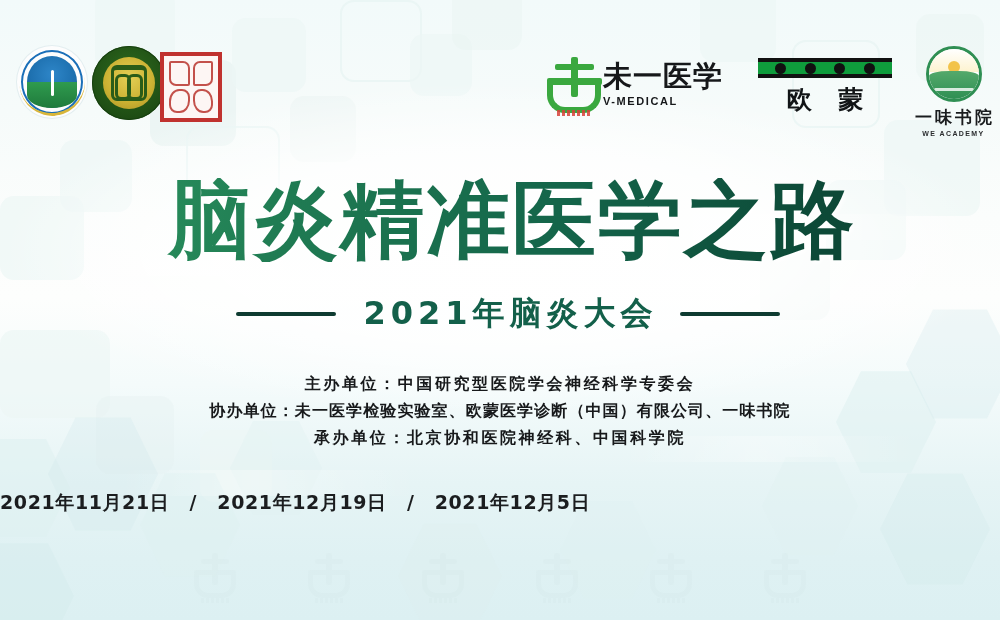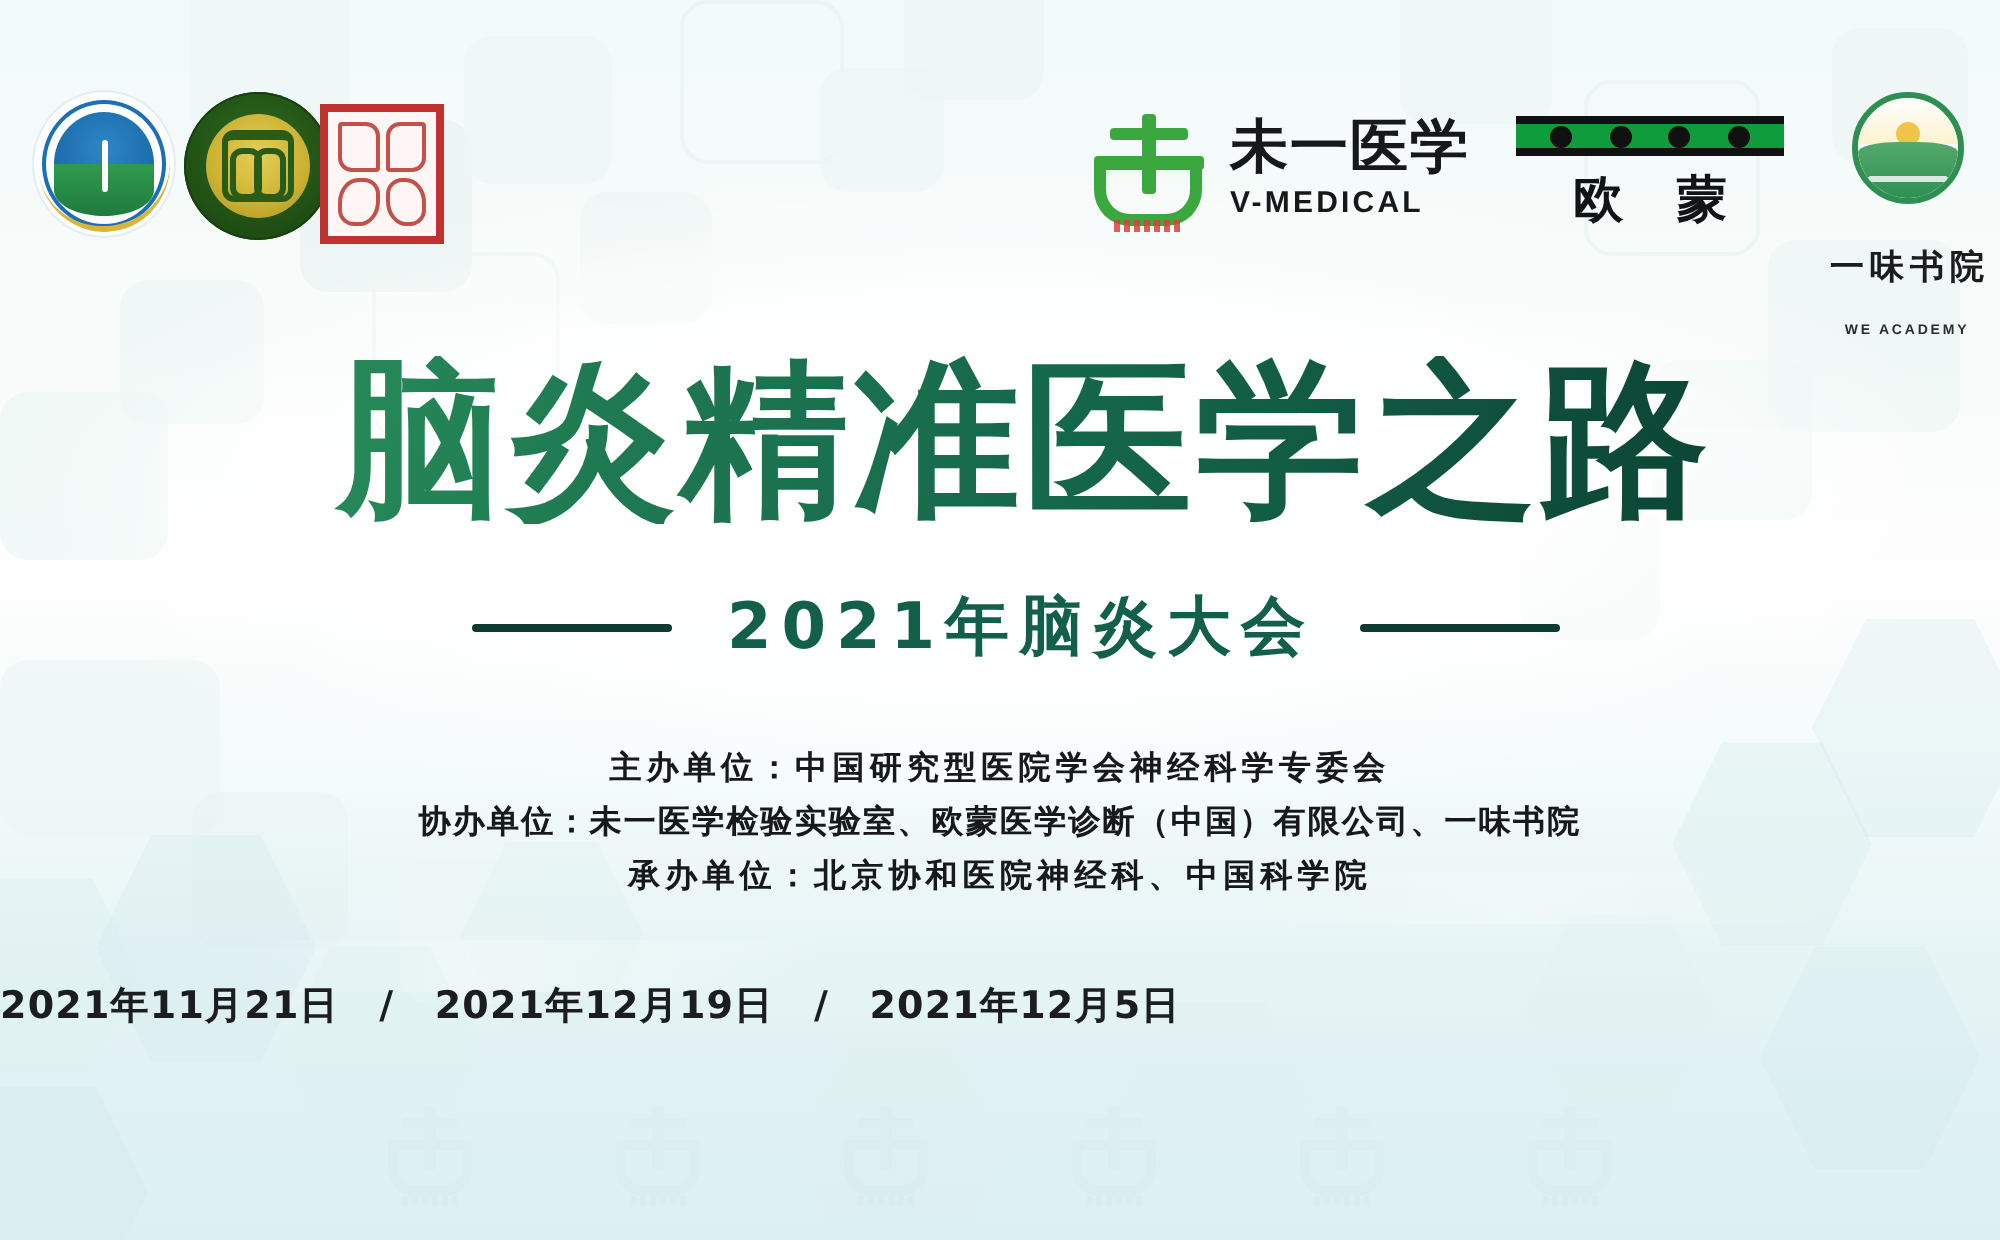--- a/index.html
+++ b/index.html
@@ -176,21 +176,21 @@
     border-radius: 2px 7px 2px 7px;
     opacity: .88;
   }
   .seal-red .g:nth-child(2) { border-radius: 7px 2px 7px 2px; }
   .seal-red .g:nth-child(3) { border-radius: 50% 8px 50% 8px; }
   .seal-red .g:nth-child(4) { border-radius: 8px 50% 8px 50%; }
 
   
   .vmed {
     left: 545px; top: 53px;
-    display: flex; align-items: center; gap: 12px;
+    display: flex; align-items: center; gap: 0;
   }
   .vmed .mark {
     width: 58px; height: 62px;
     position: relative;
   }
   .vmed .mark .stem {
     position: absolute; left: 26px; top: 4px;
     width: 7px; height: 40px; background: #3aa83f; border-radius: 2px;
   }
   .vmed .mark .bar1 {
@@ -222,21 +222,21 @@
   .vmed .words { display: flex; flex-direction: column; align-items: flex-start; }
   .vmed .cn {
     font-size: 29px;
     font-weight: 700;
     letter-spacing: 1px;
     color: #16181a;
     line-height: 1.05;
     font-family: "DejaVu Sans", "Liberation Sans", sans-serif;
   }
   .vmed .en {
-    font-size: 15px;
+    font-size: 11px;
     font-weight: 800;
     letter-spacing: 1.6px;
     color: #16181a;
     margin-top: 4px;
   }
 
   
   .oumeng {
     left: 758px; top: 58px;
     display: flex; flex-direction: column; align-items: center;
@@ -262,21 +262,21 @@
     font-weight: 700;
     letter-spacing: 9px;
     color: #111416;
     text-indent: 9px;
     font-family: "DejaVu Sans", "Liberation Sans", sans-serif;
   }
 
   
   .weacad {
     left: 912px; top: 46px;
-    display: flex; flex-direction: column;  gap: 16px;
+    display: flex; flex-direction: column; 
   }
   .weacad .disc {
     width: 50px; height: 50px; border-radius: 50%;
     border: 3px solid #2f8f53;
     background: #ffffff;
     position: relative; overflow: hidden;
   }
   .weacad .sky {
     position: absolute; left: 0; right: 0; top: 0; height: 46%;
     background: linear-gradient(180deg, #ffffff 0%, #fdf3cf 100%);

